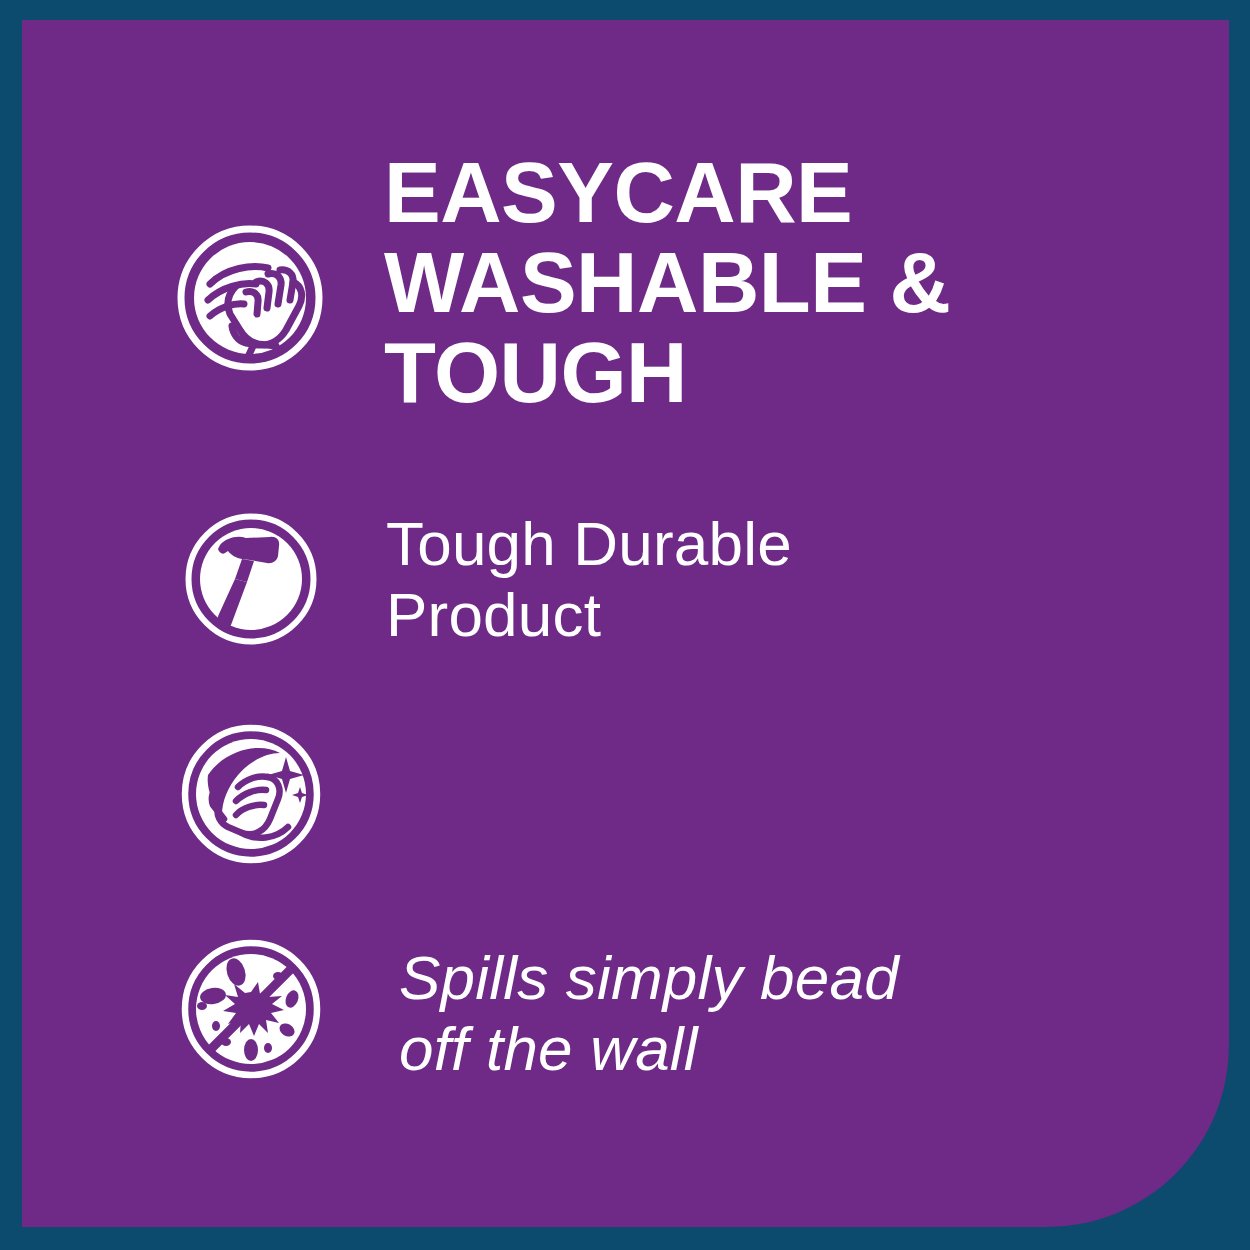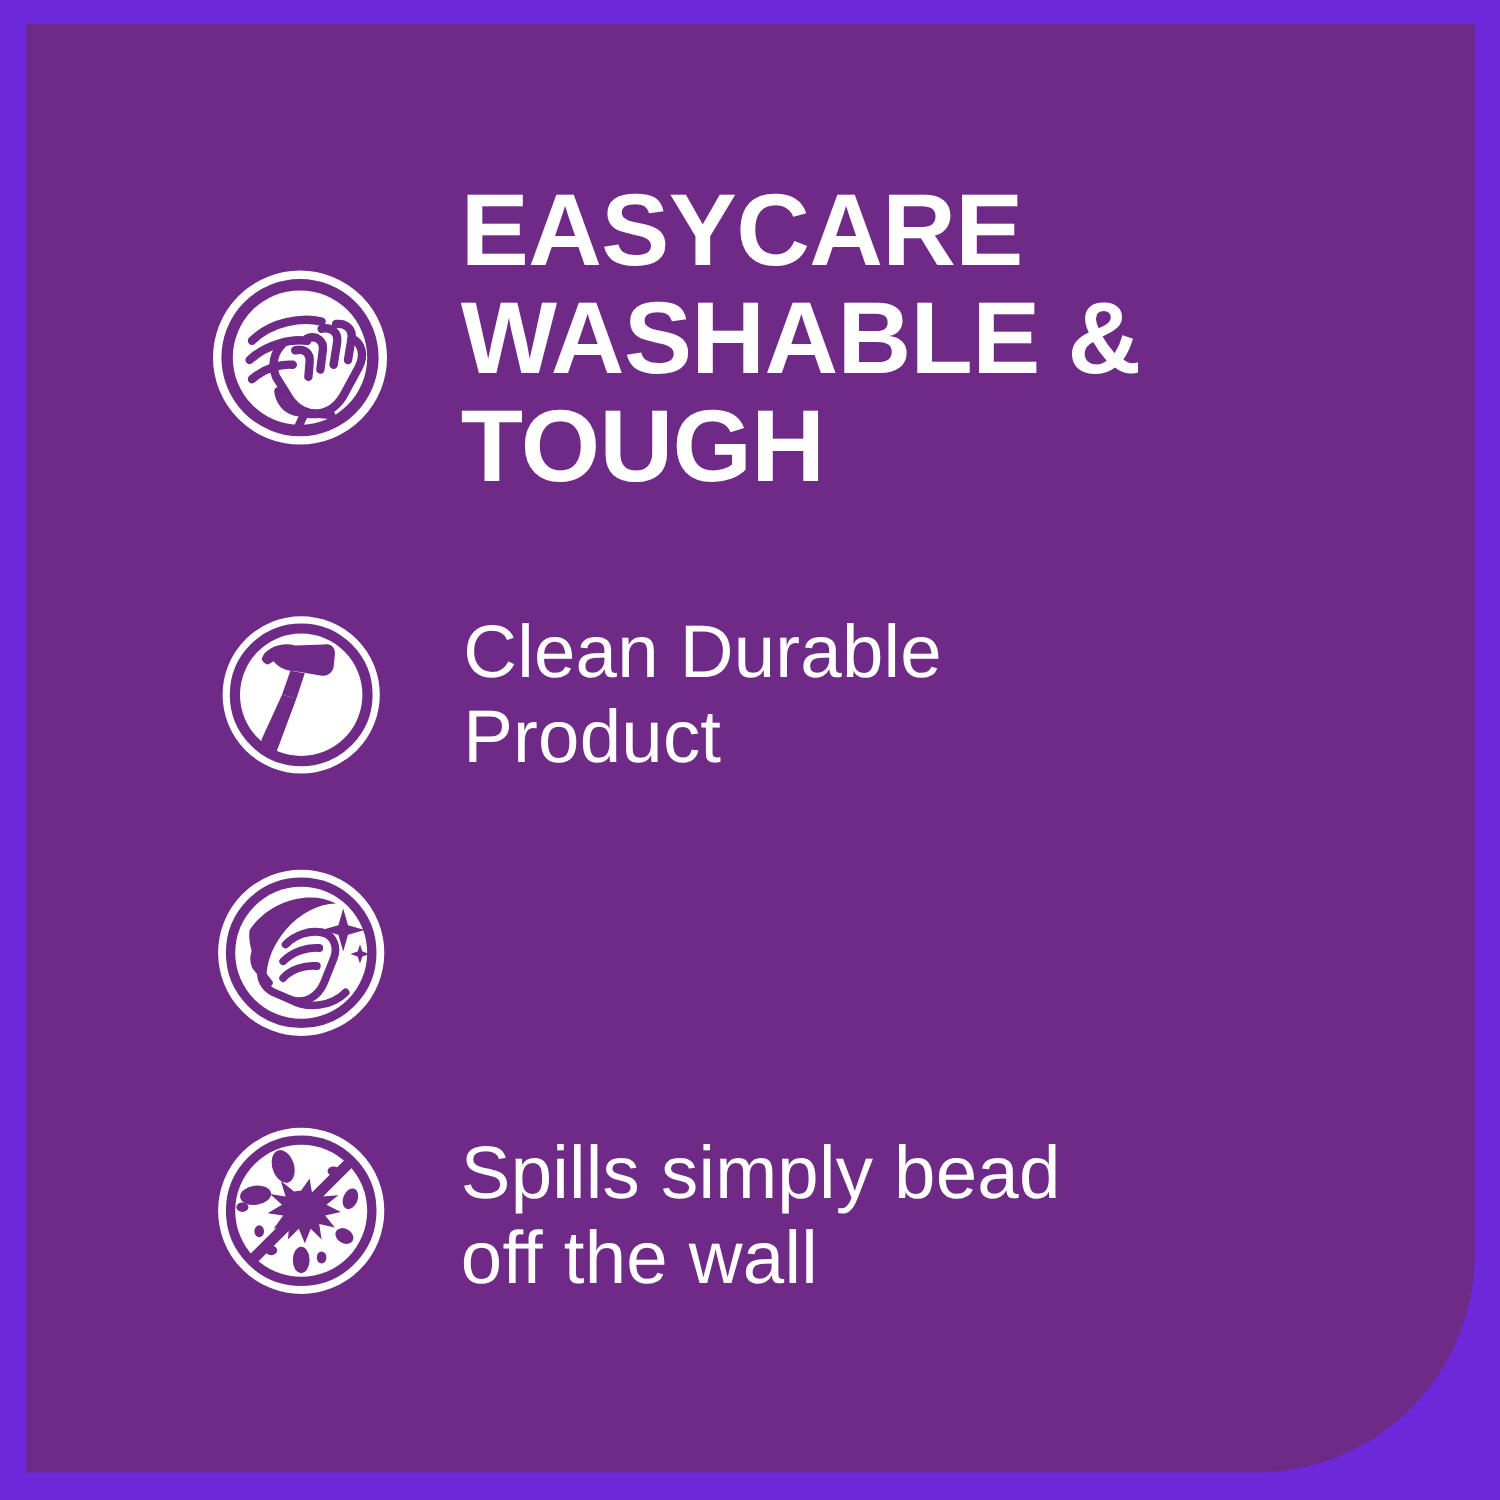--- a/index.html
+++ b/index.html
@@ -12,21 +12,21 @@
     width: 1250px;
     height: 1250px;
     font-family: "Liberation Sans", sans-serif;
     -webkit-font-smoothing: antialiased;
   }
 
   #poster {
     position: relative;
     width: 1250px;
     height: 1250px;
-    background: #6d28d9;
+    background: #0c4a6e;
     overflow: hidden;
   }
 
   
   .panel {
     position: absolute;
     left: 22px;
     top: 20px;
     width: 1207px;
     height: 1207px;
@@ -78,21 +78,21 @@
   #feature-0 { left: 176px; top: 224px; }   
   #feature-1 { left: 184px; top: 512px; }
   #feature-2 { left: 180px; top: 723px; }
   #feature-3 { left: 180px; top: 938px; }
 
   .row-icon-wrap { position: absolute; }
   .row-text-wrap { position: absolute; }
 
   #text-1 { left: 386px; top: 508px; }
   #text-2 { left: 383px; top: 728px; }
-  #text-3 { left: 384px; top: 942px; }
+  #text-3 { left: 399px; top: 942px; font-style: italic; }
 
   svg { display: block; }
 </style>
 </head>
 <body>
 
 <div id="poster">
 
   <div class="panel"></div>
 
@@ -152,21 +152,21 @@
                    C 38 43, 35 40, 34 37 Z"></path>
 
           <path d="M58 47 L 70 49 L 63 70 L 51 67 Z"></path>
 
           <path d="M51 67 L 63 70 L 47 113 C 45 118, 39 118, 36 114 C 33 110, 33 106, 35 102 Z"></path>
         </g>
       </svg>
     </span>
   </div>
   <div class="row-text-wrap" id="text-1">
-    <div class="feature-text">Clean Durable
+    <div class="feature-text">Tough Durable
 Product</div>
   </div>
 
   <div class="row-icon-wrap" id="feature-2">
     <span class="feature-icon">
       <svg width="142" height="142" viewBox="0 0 142 142" aria-hidden="true">
         <circle cx="71" cy="71" r="66" fill="none" stroke="#FFFFFF" stroke-width="6.5"></circle>
         <circle cx="71" cy="71" r="55" fill="#FFFFFF"></circle>
         <g fill="#6E2A86">
 

